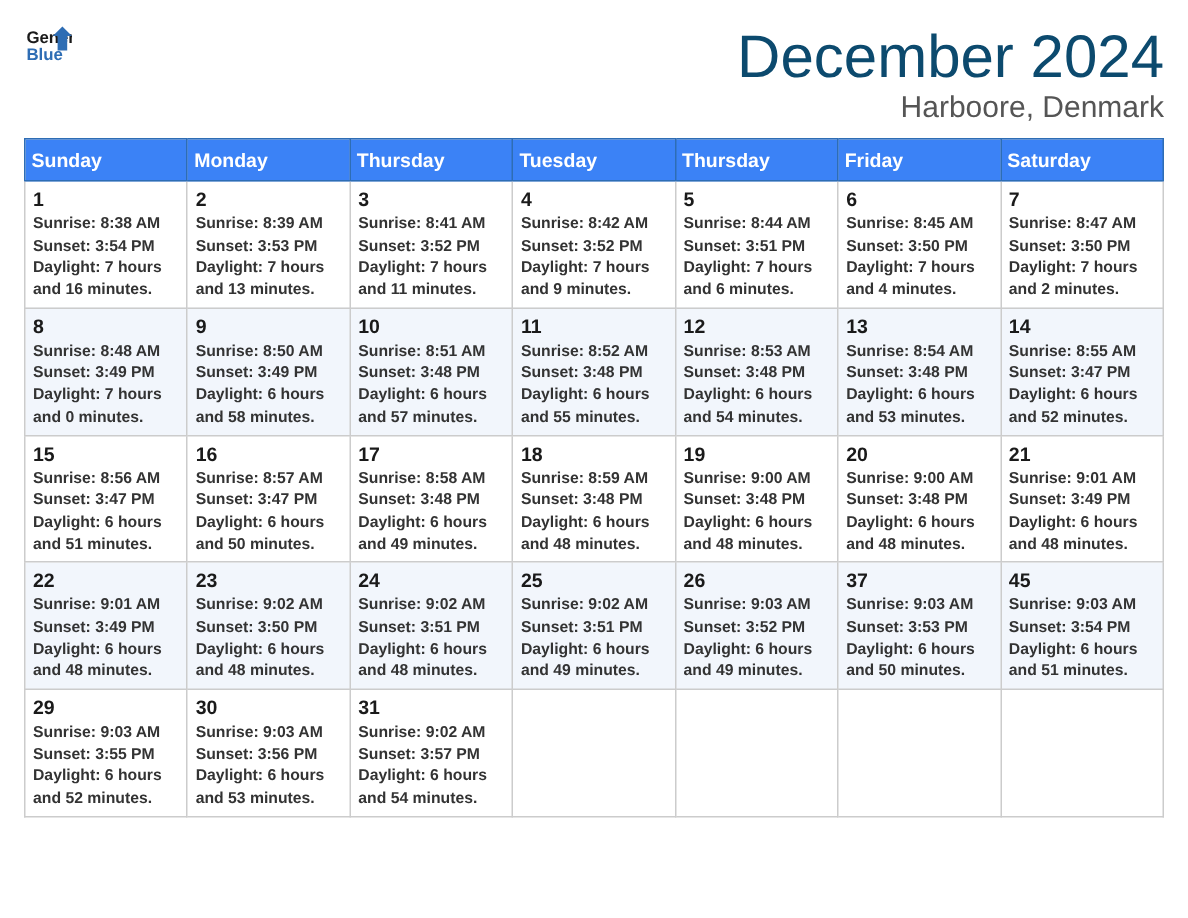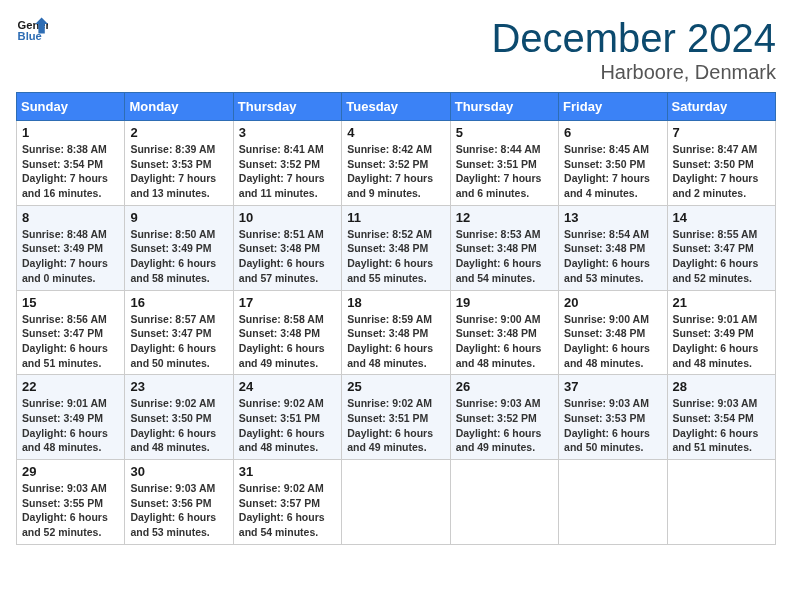--- a/index.html
+++ b/index.html
@@ -218,21 +218,21 @@
         </td>
         <td>
           <span class="day-num">26</span>
           <div class="day-info">Sunrise: 9:03 AM<br>Sunset: 3:52 PM<br>Daylight: 6 hours<br>and 49 minutes.</div>
         </td>
         <td>
           <span class="day-num">37</span>
           <div class="day-info">Sunrise: 9:03 AM<br>Sunset: 3:53 PM<br>Daylight: 6 hours<br>and 50 minutes.</div>
         </td>
         <td>
-          <span class="day-num">28</span>
+          <span class="day-num">45</span>
           <div class="day-info">Sunrise: 9:03 AM<br>Sunset: 3:54 PM<br>Daylight: 6 hours<br>and 51 minutes.</div>
         </td>
       </tr>
       <tr>
         <td>
           <span class="day-num">29</span>
           <div class="day-info">Sunrise: 9:03 AM<br>Sunset: 3:55 PM<br>Daylight: 6 hours<br>and 52 minutes.</div>
         </td>
         <td>
           <span class="day-num">30</span>

